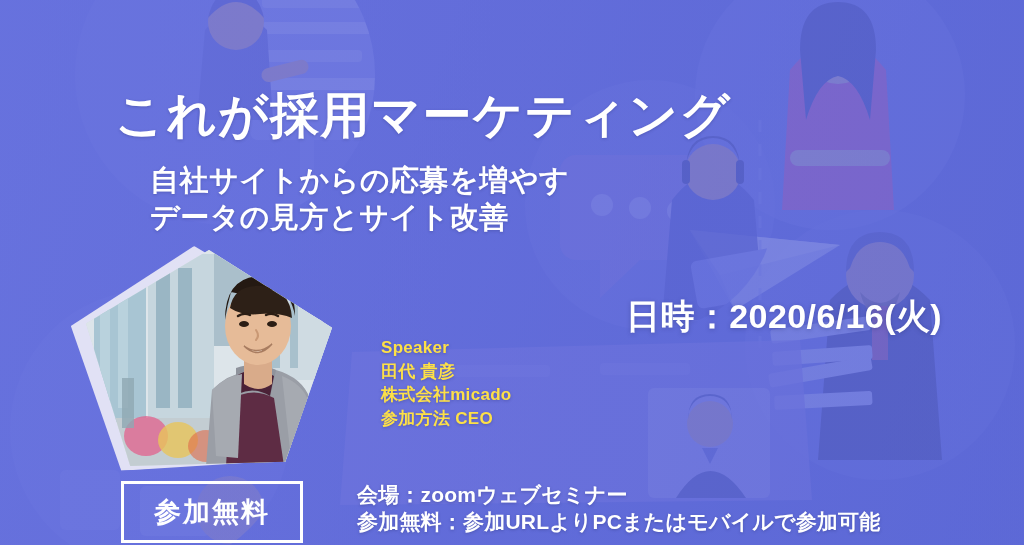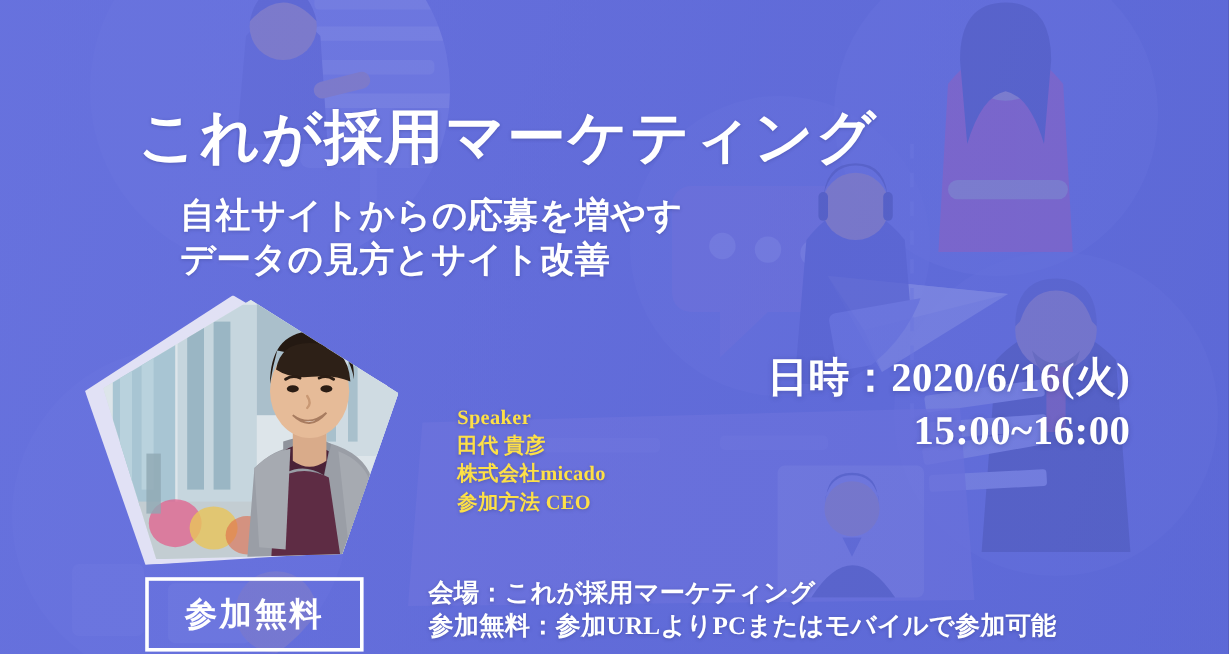--- a/index.html
+++ b/index.html
@@ -5,21 +5,21 @@
   html, body {
     margin: 0;
     padding: 0;
     background: #222;
   }
   #banner {
     position: relative;
     width: 1024px;
     height: 545px;
     overflow: hidden;
-    font-family: Liberation Serif, serif;
+    font-family: Liberation Sans, sans-serif;
     background: #6068d8;
     user-select: none;
   }
 
   
   .bg-base {
     position: absolute;
     inset: 0;
     background: linear-gradient(108deg, #6a74e0 0%, #6670dc 38%, #5f6bd8 70%, #5b67d4 100%);
   }
@@ -59,21 +59,21 @@
     white-space: nowrap;
     text-shadow: 0 1px 3px rgba(40,45,110,0.30);
     margin-left: 34px;
   }
 
   
   .datetime {
     position: absolute;
     right: 82px;
     top: 294px;
-    text-align: right;
+    text-align: left;
     font-size: 34px;
     line-height: 44px;
     font-weight: 700;
     color: #ffffff;
     white-space: nowrap;
     letter-spacing: 0.4px;
     text-shadow: 0 1px 4px rgba(40,45,110,0.35);
   }
 
   
@@ -316,32 +316,31 @@
 
   <div class="title">これが採用マーケティング</div>
 
   <div class="subtitle">
     <div>自社サイトからの応募を増やす</div>
     <div>データの見方とサイト改善</div>
   </div>
 
   <div class="datetime">
     <div>日時：2020/6/16(火)</div>
-    <div>15:00~16:00</div>
   </div>
 
   <div class="speaker">
     <div>Speaker</div>
     <div>田代 貴彦</div>
     <div>株式会社micado</div>
     <div>参加方法 CEO</div>
   </div>
 
   <div class="badge">
     <span class="badge-text">参加無料</span>
   </div>
 
   <div class="info">
-    <div>会場：これが採用マーケティング</div>
+    <div>会場：zoomウェブセミナー</div>
     <div>参加無料：参加URLよりPCまたはモバイルで参加可能</div>
   </div>
 
 </div>
 
 </body></html>

